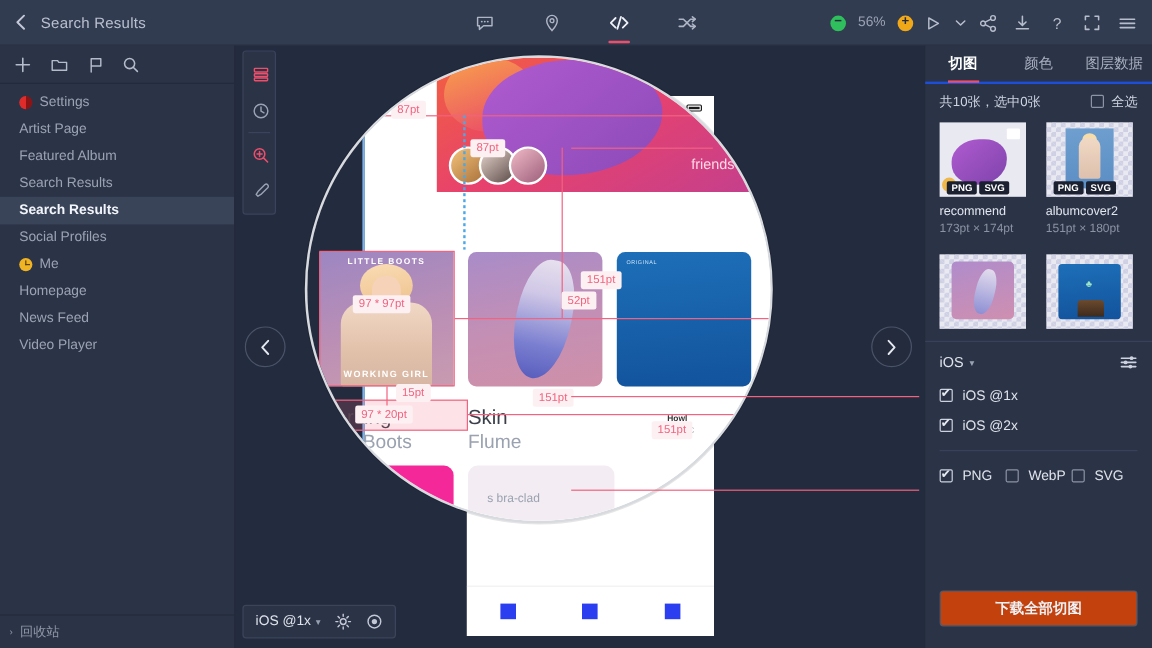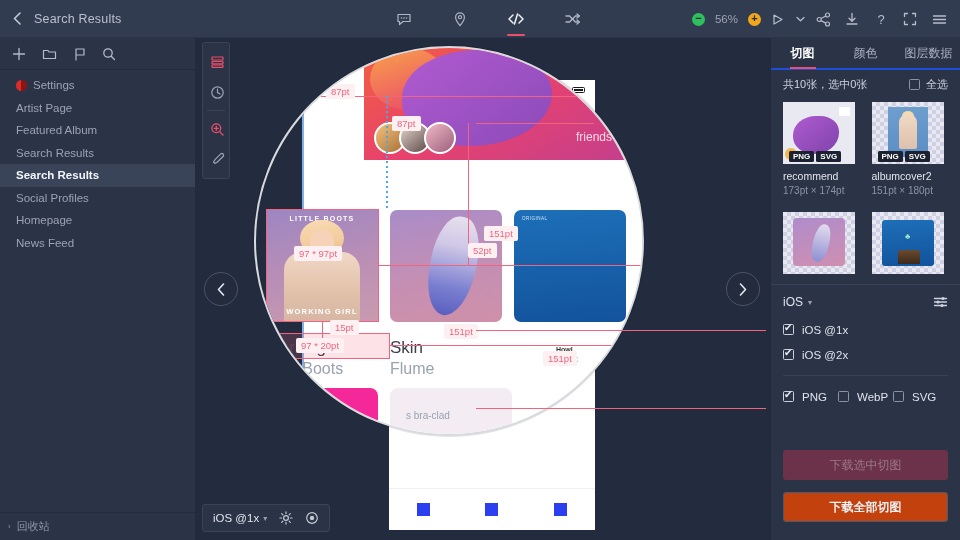--- a/index.html
+++ b/index.html
@@ -492,24 +492,31 @@
       <div class="sb-item">
         <span>Search Results</span>
       </div>
       <div class="sb-item selected">
         <span>Search Results</span>
       </div>
       <div class="sb-item">
         <span>Social Profiles</span>
       </div>
       <div class="sb-item">
+        <span class="sb-dot yellow"></span>
+        <span>Me</span>
+      </div>
+      <div class="sb-item">
         <span>Homepage</span>
       </div>
       <div class="sb-item">
         <span>News Feed</span>
+      </div>
+      <div class="sb-item">
+        <span>Video Player</span>
       </div>
     </div>
 
     <div class="sb-footer">
       <span class="caret">›</span>
       <span>回收站</span>
     </div>
   </div>
 
   <div class="canvas">
@@ -814,18 +821,17 @@
         <span class="cbx"></span>
         <span>WebP</span>
       </div>
       <div class="opt">
         <span class="cbx"></span>
         <span>SVG</span>
       </div>
     </div>
 
     <div class="rp-btns">
-      <div class="btn-disabled">下载选中切图</div>
       <div class="btn-outline">下载全部切图</div>
     </div>
   </div>
 
 </div>
 
 </body></html>

